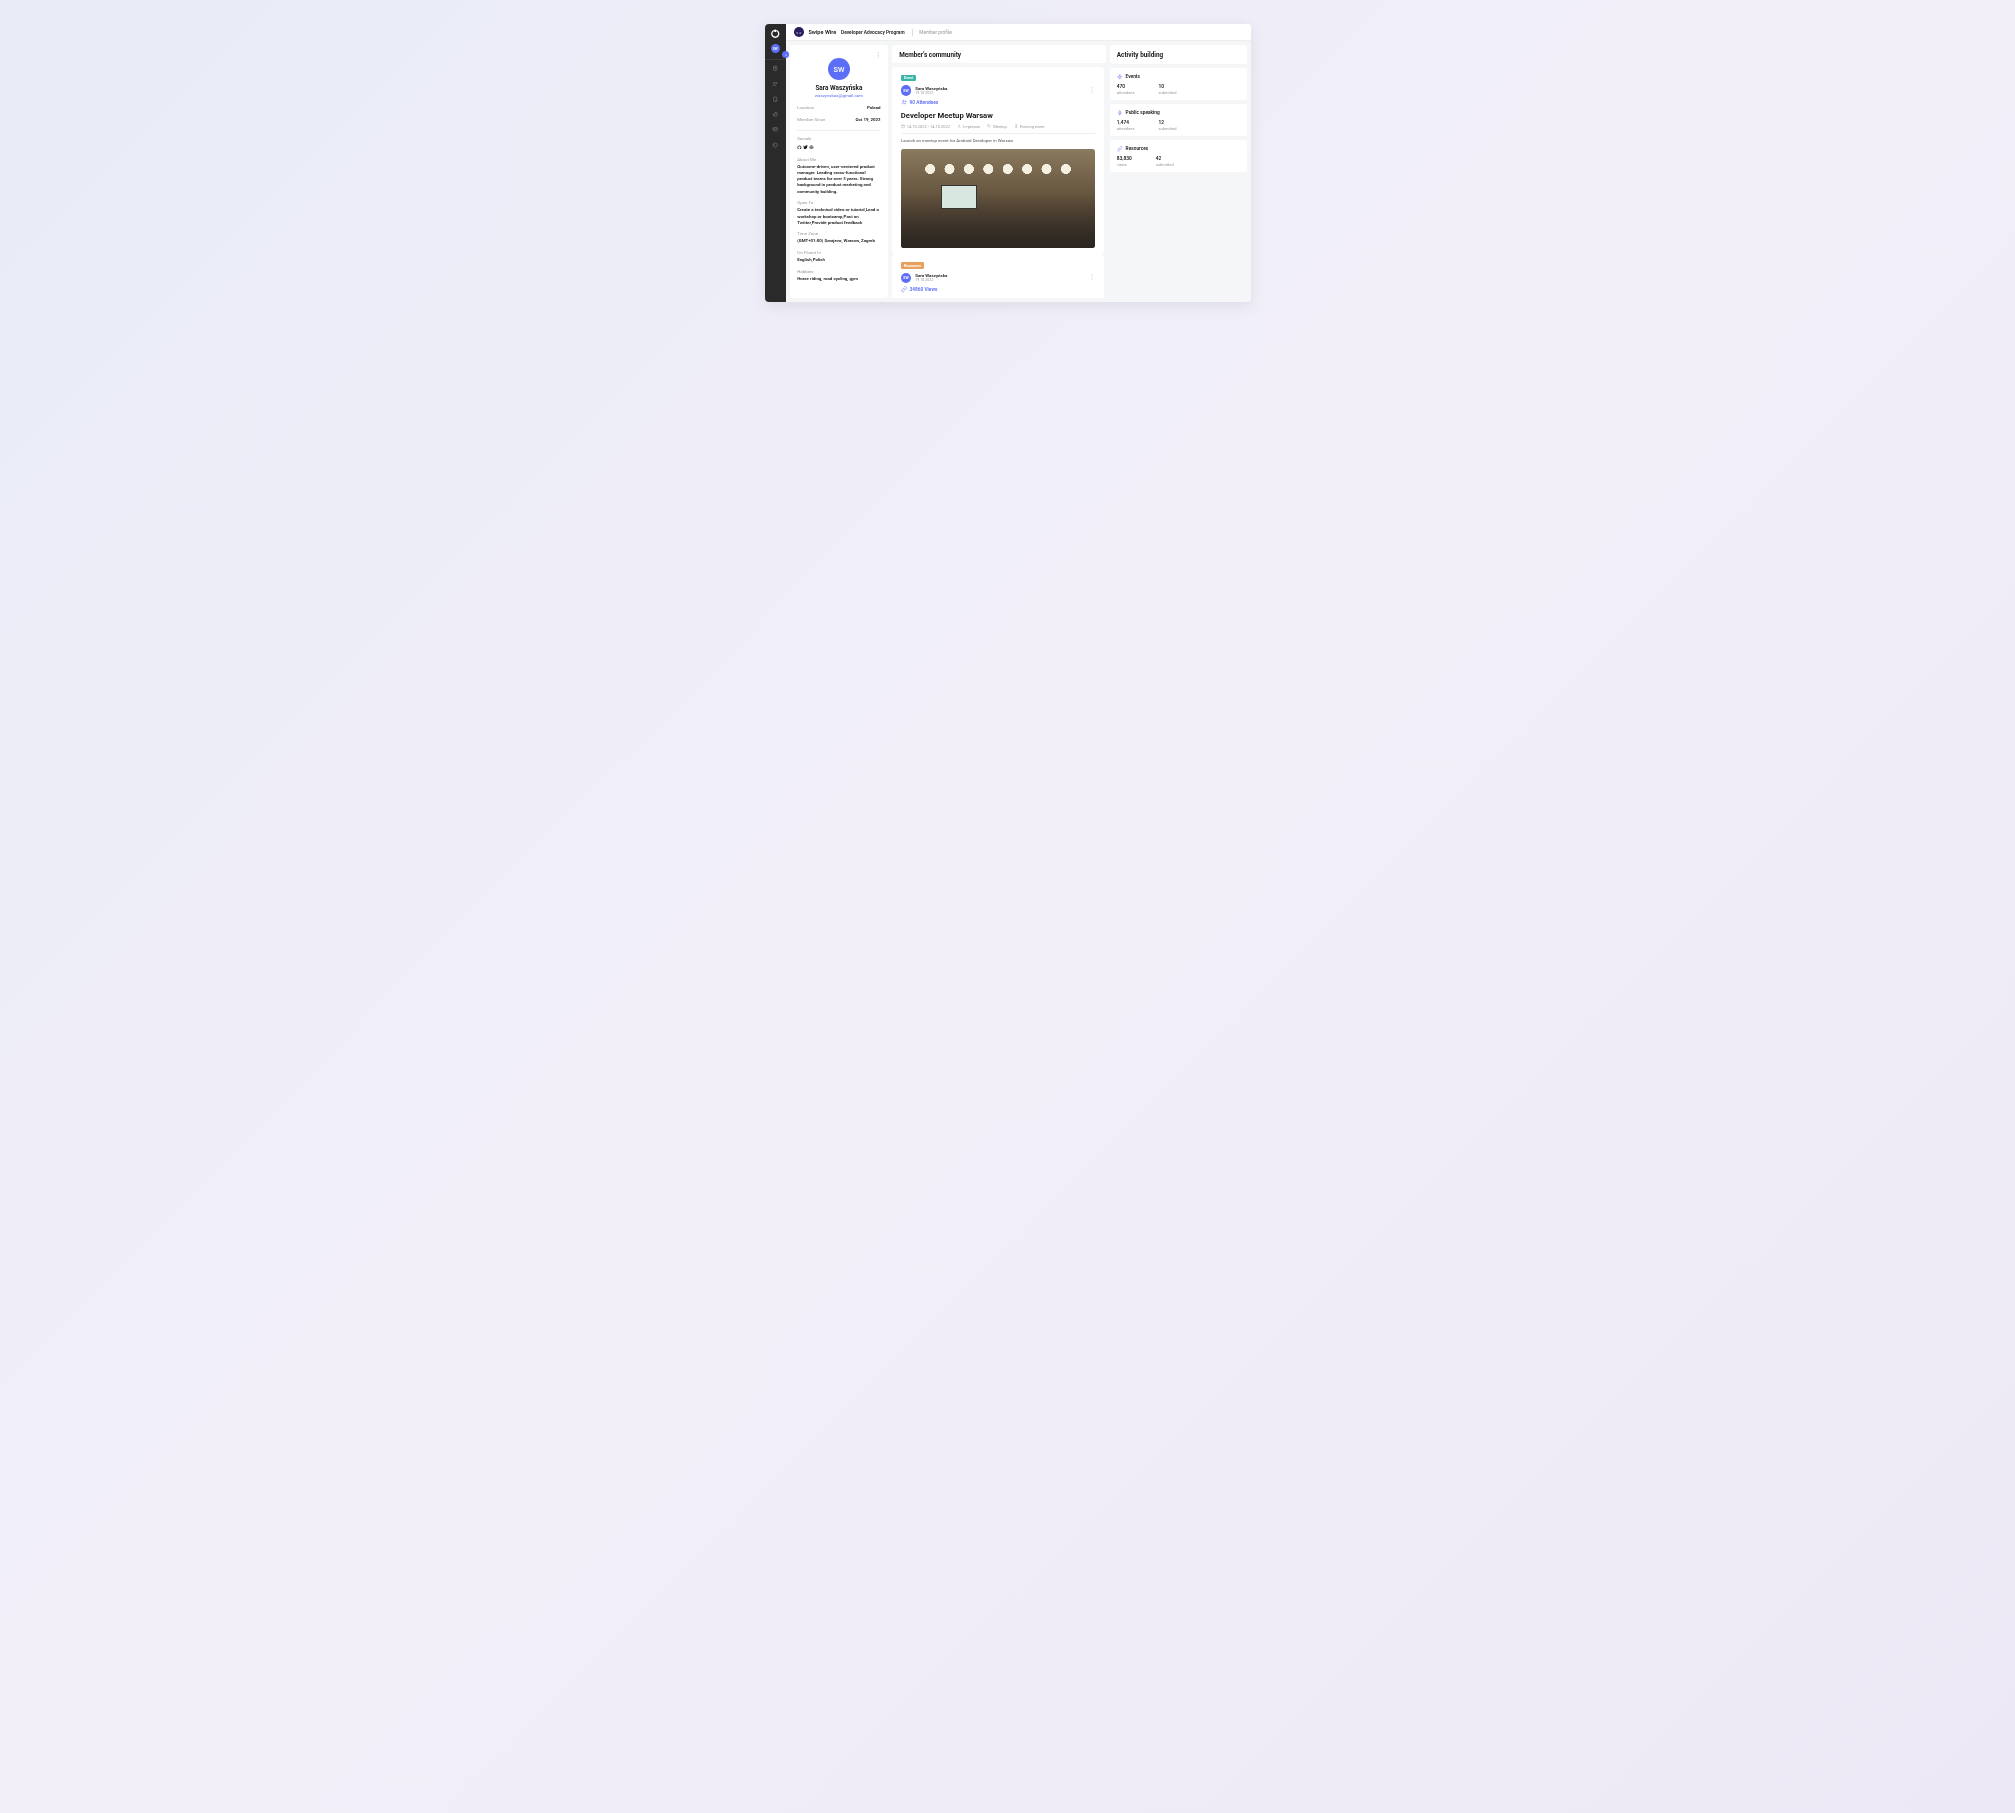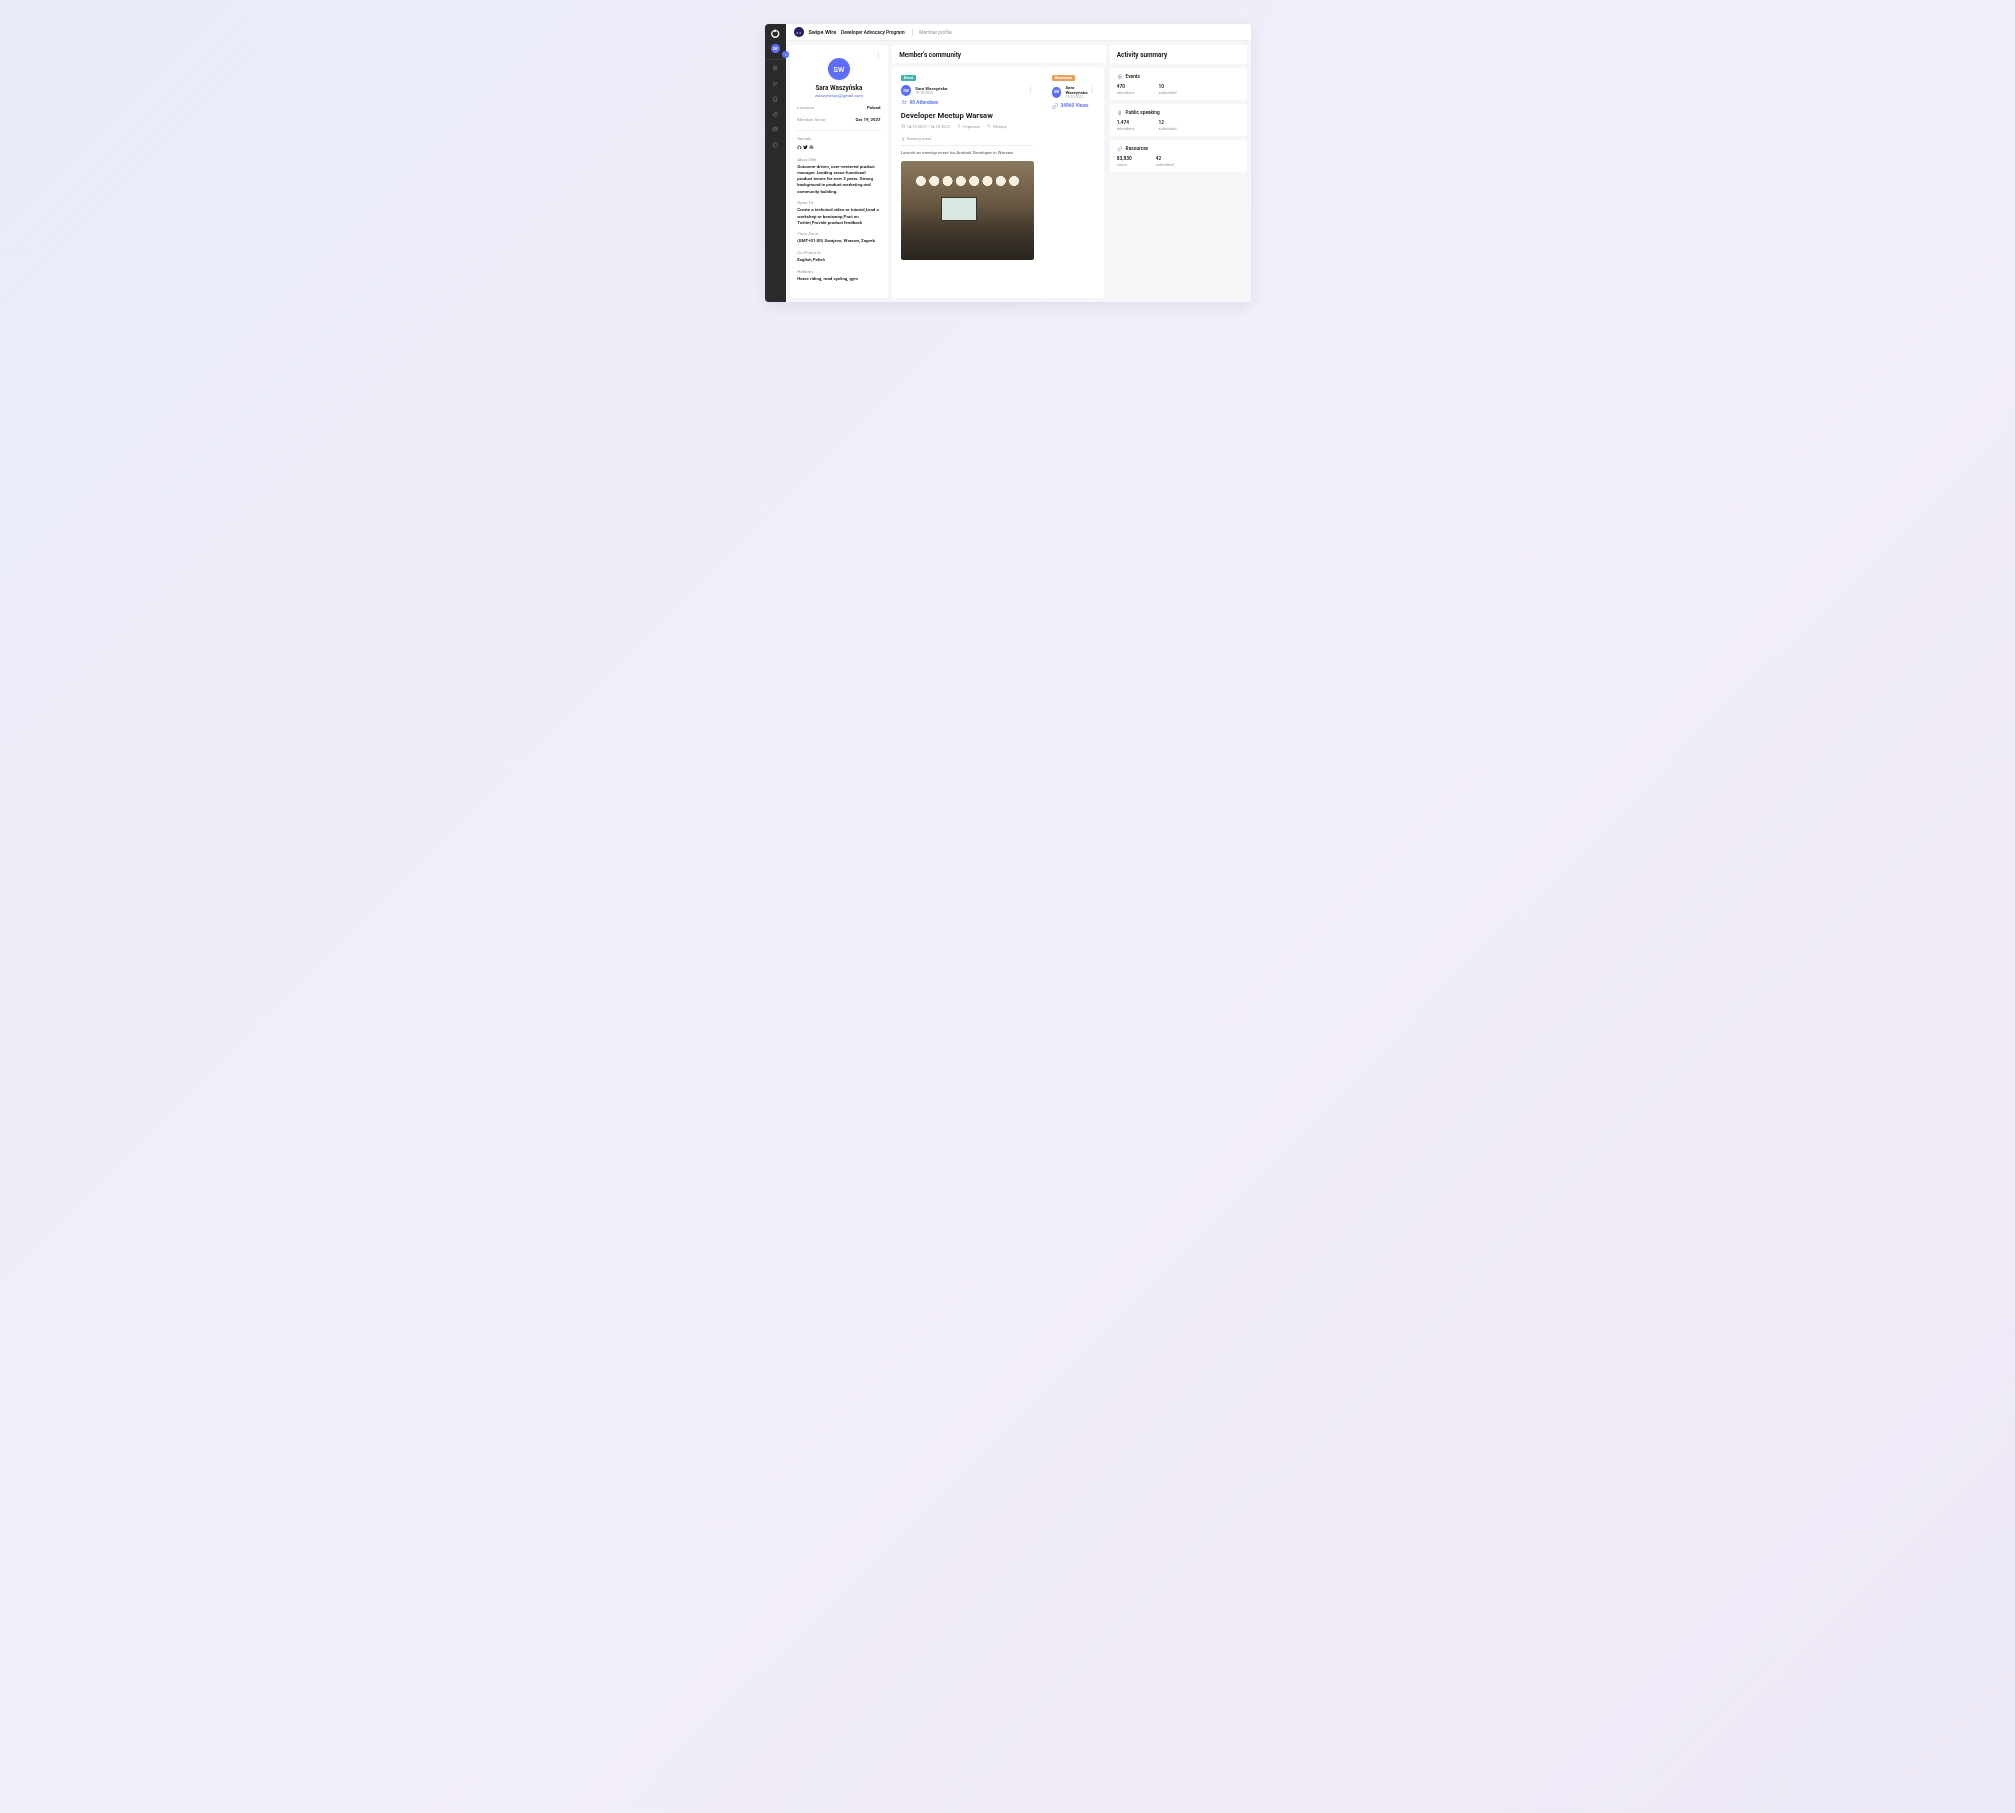--- a/index.html
+++ b/index.html
@@ -31,21 +31,21 @@
 .profile-row{display:flex;justify-content:space-between;margin-top:7.3px;font-size:4.4px}
 .profile-row-label{color:#999}
 .profile-row-value{color:#1a1a1a;font-weight:600}
 .profile-hr{border:none;border-top:0.4px solid #eee;margin:7.3px 0 5.6px}
 .section-label{font-size:4.4px;color:#999;margin-bottom:2px}
 .section-value{font-size:4.4px;color:#1a1a1a;font-weight:600;line-height:1.4}
 .profile-section{margin-bottom:5.6px}
 .socials-row{display:flex;gap:1.2px;color:#1a1a1a}
 .socials-row svg{width:4.8px;height:4.8px}
 .feed-title{font-size:6.4px;font-weight:700;color:#1a1a1a;padding:5.6px 7.3px 4px;background:#fff;border-radius:3.2px 3.2px 0 0}
-.feed-scroll{flex:1;overflow-y:auto;display:flex;flex-direction:row;padding-right:1.6px}
+.feed-scroll{flex:1;overflow-y:auto;display:flex;flex-direction:column;padding-right:1.6px}
 .feed-scroll::-webkit-scrollbar{width:2.4px}
 .feed-scroll::-webkit-scrollbar-thumb{background:#ccc;border-radius:1.2px}
 .activity-card{background:#fff;border-radius:3.2px;padding:6.4px 8.9px;position:relative}
 .activity-tag{display:inline-block;padding:1.2px 3.2px;border-radius:1.2px;font-size:3.6px;font-weight:600;color:#fff;margin-bottom:4px}
 .tag-event{background:#3bb5a8}
 .tag-resources{background:#e8a05f}
 .activity-header{display:flex;align-items:center;gap:4px;margin-bottom:3.2px}
 .activity-avatar{width:10.5px;height:10.5px;border-radius:50%;background:#5b6ef5;display:flex;align-items:center;justify-content:center;color:#fff;font-size:3.6px;font-weight:600}
 .activity-author{font-size:4.4px;font-weight:600;color:#1a1a1a}
 .activity-date{font-size:3.6px;color:#999}
@@ -268,21 +268,21 @@
                   <path d="M10 13a5 5 0 007 0l3-3a5 5 0 00-7-7l-1 1M14 11a5 5 0 00-7 0l-3 3a5 5 0 007 7l1-1"></path>
                 </svg>
               <span>34860 Views</span>
             </div>
           </div>
         </div>
       </div>
 
       <div class="col-summary">
         <div class="summary-header">
-          <div class="summary-title">Activity summary</div>
+          <div class="summary-title">Activity building</div>
         </div>
         <div class="summary-card">
           <div class="summary-card-title">
               <svg viewBox="0 0 24 24" fill="none" stroke="currentColor" stroke-width="2">
                 <polygon points="13 2 3 14 12 14 11 22 21 10 12 10 13 2"></polygon>
               </svg>
               <span>Events</span>
             </div>
           <div class="summary-stats">
             <div>

